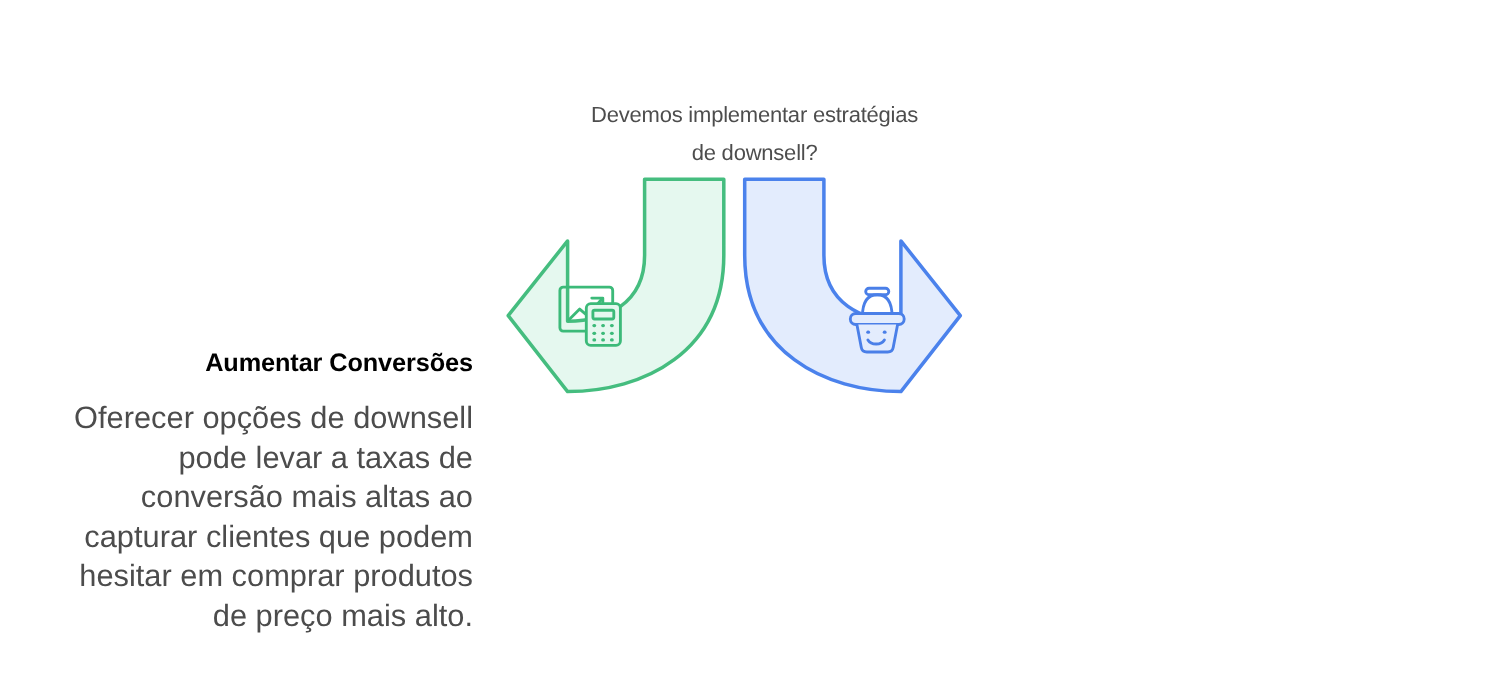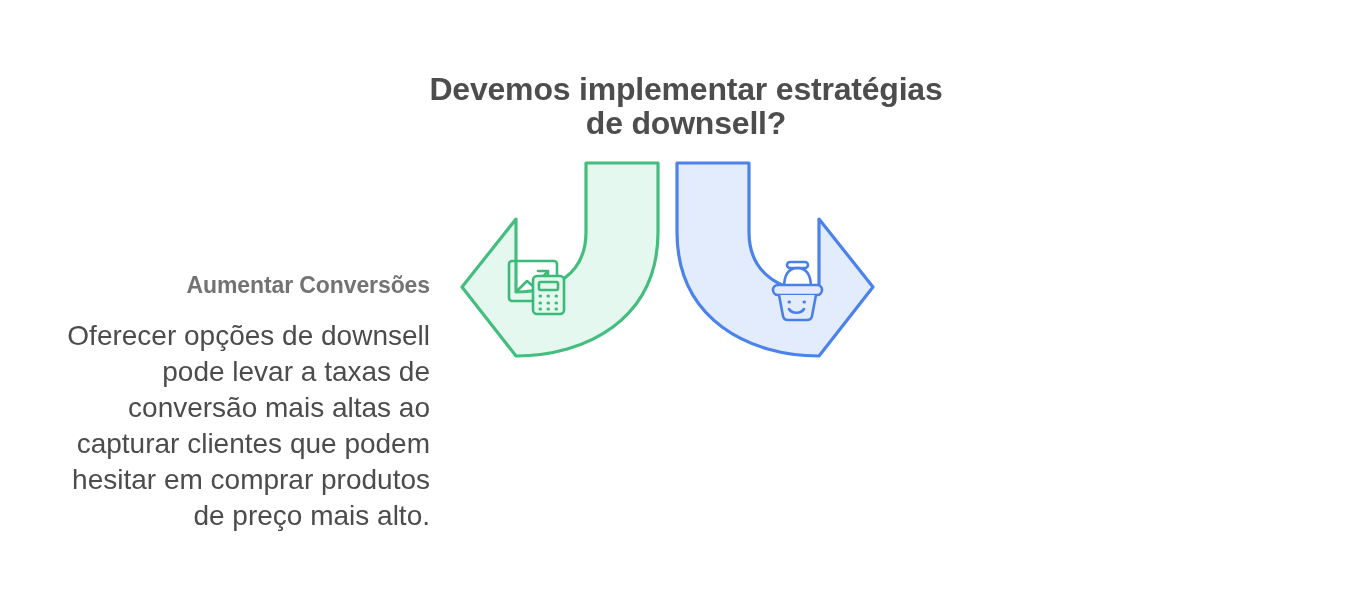--- a/index.html
+++ b/index.html
@@ -13,25 +13,25 @@
     height: 615px;
     background: #ffffff;
     overflow: hidden;
     font-family: "Liberation Sans", sans-serif;
   }
 
   
   #title {
     position: absolute;
     left: 386px;
-    top: 72px;
+    top: 88px;
     width: 600px;
     text-align: center;
-    font-size: 32px;
-    font-weight: bold;
+    font-size: 20px;
+    font-weight: normal;
     line-height: 34px;
     color: #4d4d4d;
     letter-spacing: -0.2px;
     white-space: pre-line;
   }
 
   
   .side-block {
     position: absolute;
     width: 400px;
@@ -39,21 +39,21 @@
   #left-block  { left: 30px;  top: 270px; text-align: right; }
   #right-block { left: 902px; top: 270px; text-align: left;  }
 
   .side-heading {
     font-size: 23px;
     font-weight: bold;
     line-height: 30px;
     letter-spacing: -0.1px;
     white-space: nowrap;
   }
-  #left-block  .side-heading { color: #737373; }
+  #left-block  .side-heading { color: #000000; margin-top: 44px; }
   #right-block .side-heading { color: #4a86e8; }
 
   .side-body {
     margin-top: 18px;
     font-size: 28px;
     line-height: 36px;
     color: #4c4c4c;
     white-space: pre-line;
   }
 

